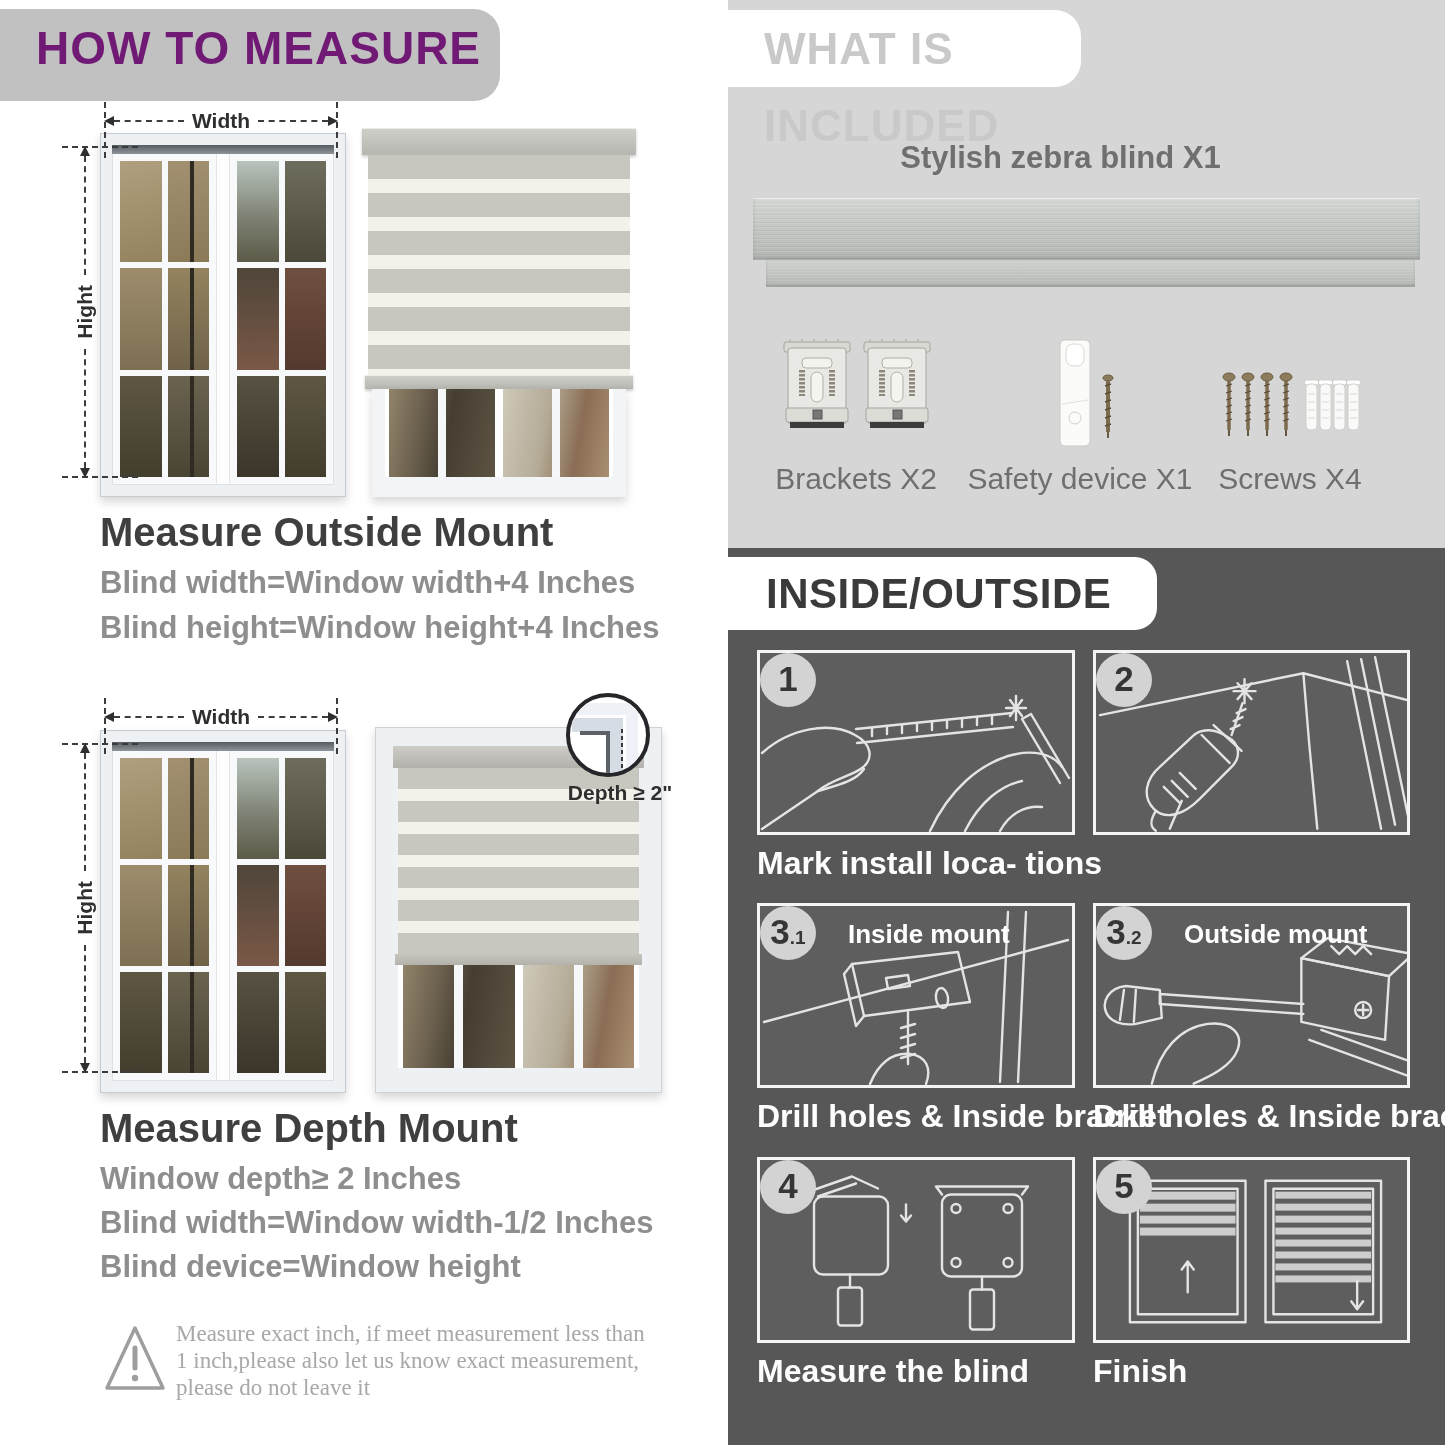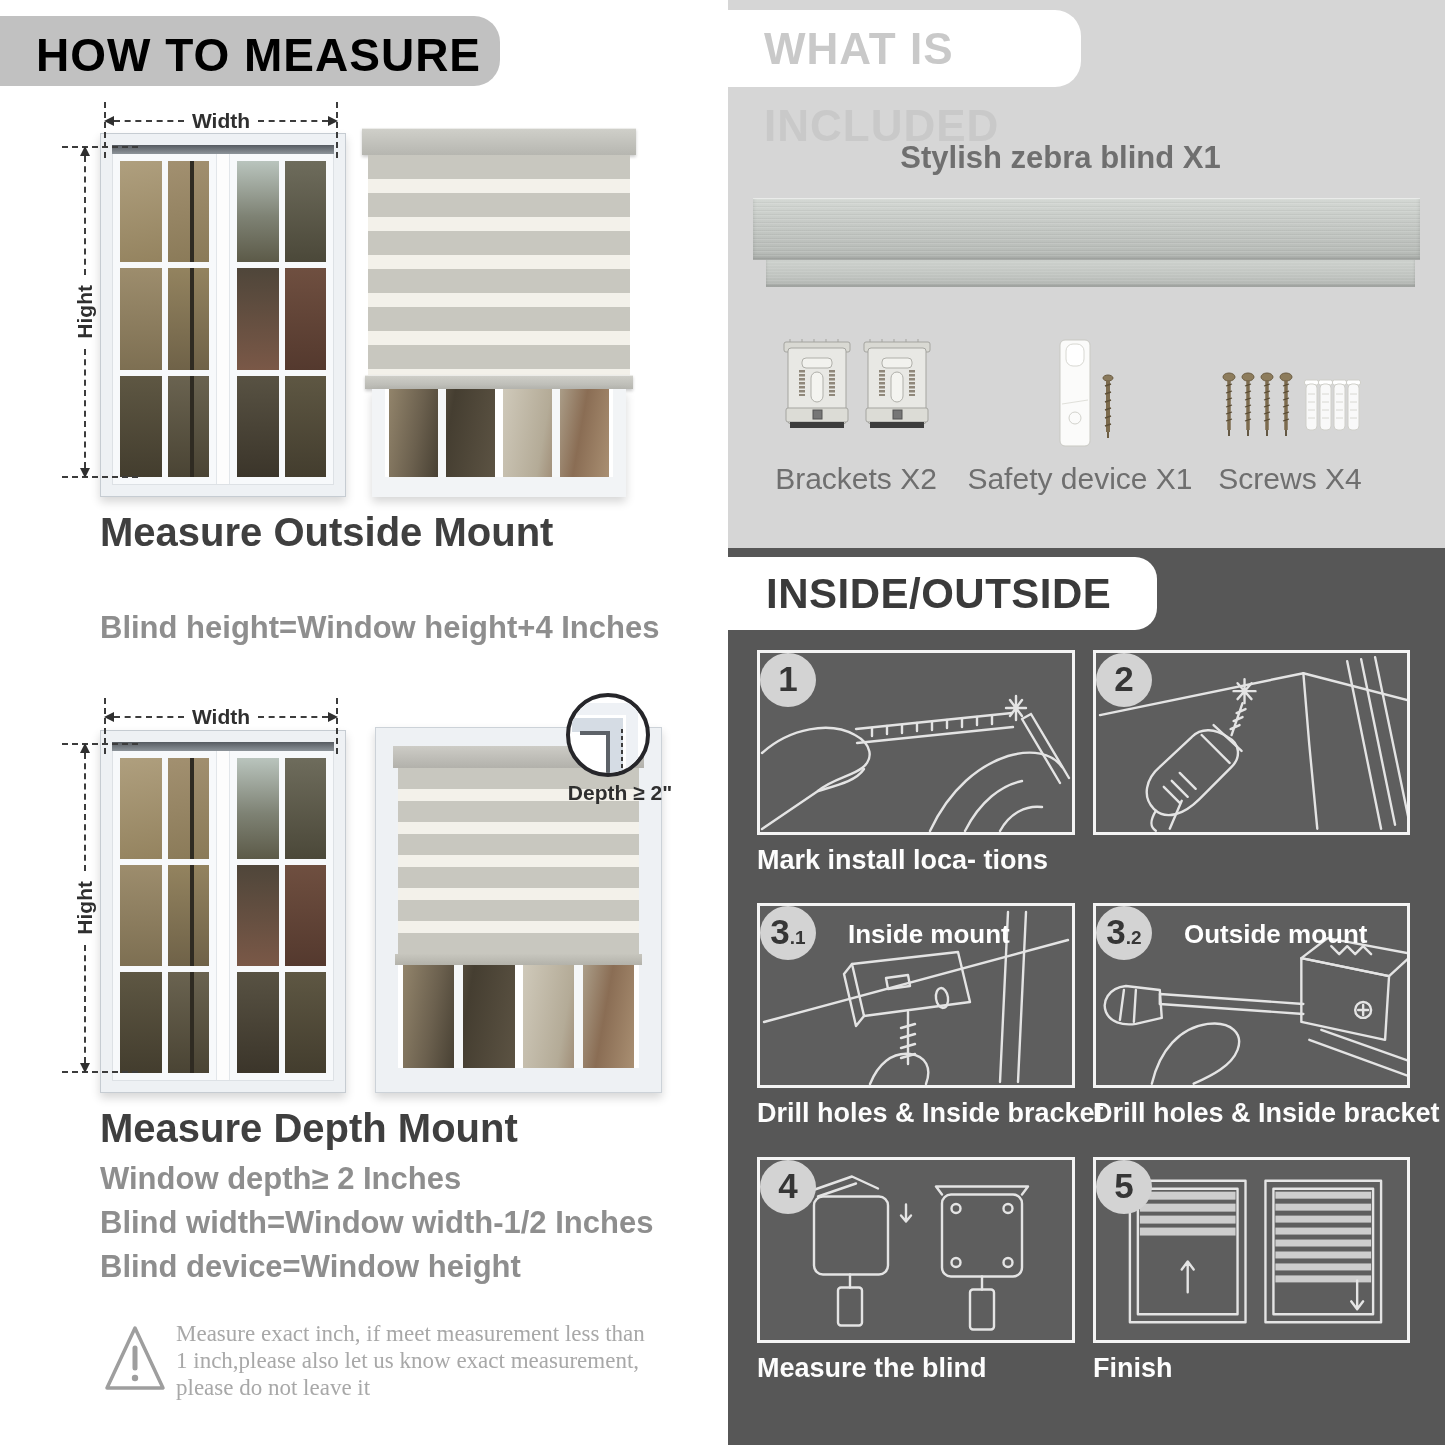--- a/index.html
+++ b/index.html
@@ -1,21 +1,21 @@
 <!DOCTYPE html>
 <html><head>
 <meta charset="utf-8">
 <style>
   html,body{margin:0;padding:0;background:#fff;}
   #root{position:relative;width:1445px;height:1445px;background:#fff;overflow:hidden;
         font-family:"Liberation Sans","DejaVu Sans",sans-serif;}
 
   
-  .banner-left{position:absolute;left:0;top:16px;width:500px;height:70px;background:#c1c1c1;
-      border-radius:0 26px 26px 0;color:#000000;font-size:46px;font-weight:bold;letter-spacing:1px;
+  .banner-left{position:absolute;left:0;top:9px;width:500px;height:92px;background:#c1c1c1;
+      border-radius:0 26px 26px 0;color:#701a75;font-size:46px;font-weight:bold;letter-spacing:1px;
       line-height:78px;padding-left:36px;box-sizing:border-box;}
   .banner-included{position:absolute;left:728px;top:10px;width:353px;height:77px;background:#fff;
       border-radius:0 26px 26px 0;color:#c9c9c9;font-size:44px;font-weight:bold;letter-spacing:1px;
       line-height:77px;padding-left:36px;box-sizing:border-box;}
   .banner-mount{position:absolute;left:728px;top:557px;width:429px;height:73px;background:#fff;
       border-radius:0 22px 22px 0;color:#3a3a3a;font-size:42px;font-weight:bold;letter-spacing:.5px;
       line-height:73px;padding-left:38px;box-sizing:border-box;}
 
   
   .panel-included{position:absolute;left:728px;top:0;width:717px;height:548px;background:#d6d6d6;}
@@ -108,21 +108,21 @@
 
   
   .cell{position:absolute;border:3px solid #f4f4f4;background:#5e5e5e;box-sizing:border-box;}
   .cell svg.art{position:absolute;left:0;top:0;width:100%;height:100%;}
   .badge{position:absolute;left:0;top:0;width:56px;height:54px;border-radius:50%;background:#d3d3d3;
       display:flex;align-items:baseline;justify-content:center;color:#363636;font-weight:bold;z-index:2;
       padding-top:6px;box-sizing:border-box;}
   .badge-num{font-size:35px;line-height:40px;}
   .badge-sub{font-size:19px;line-height:40px;}
   .inner-label{position:absolute;left:88px;top:13px;color:#fff;font-weight:bold;font-size:26px;z-index:2;white-space:nowrap;}
-  .caption{position:absolute;color:#fdfdfd;font-weight:bold;font-size:27px;white-space:nowrap;}
+  .caption{position:absolute;color:#fdfdfd;font-weight:bold;font-size:32px;white-space:nowrap;}
 
   .art path,.art rect,.art circle,.art ellipse,.art line{fill:none;stroke:#e4e4e4;stroke-width:2.4;
       stroke-linecap:round;stroke-linejoin:round;}
   .art .fillrect{fill:#d9d9d9;stroke:none;opacity:.9;}
 </style>
 </head>
 <body>
 
 <div id="root">
 
@@ -179,20 +179,21 @@
   <div class="stripes" style="position:absolute;left:368px;top:155px;width:262px;height:220px;"></div>
   <div class="rail-cap" style="left:365px;top:375px;width:268px;height:14px;"></div>
   <div class="peek" style="left:372px;top:389px;width:254px;height:108px;padding:0 13px 20px;">
     <div class="peek-inner">
       <div class="peek-pane peek-l"></div>
       <div class="peek-pane peek-r"></div>
     </div>
   </div>
 
   <div class="heading" style="top:510px;">Measure Outside Mount</div>
+  <div class="rule" style="top:565px;">Blind width=Window width+4 Inches</div>
   <div class="rule" style="top:610px;">Blind height=Window height+4 Inches</div>
 
   <div class="window" style="left:100px;top:730px;height:363px;">
     <div class="win-inner">
       <div class="win-recess"></div>
       <div class="casements">
         <div class="casement">
           <div class="pane ph-t1"></div>
           <div class="pane ph-t2 pipe"></div>
           <div class="pane ph-t3"></div>

